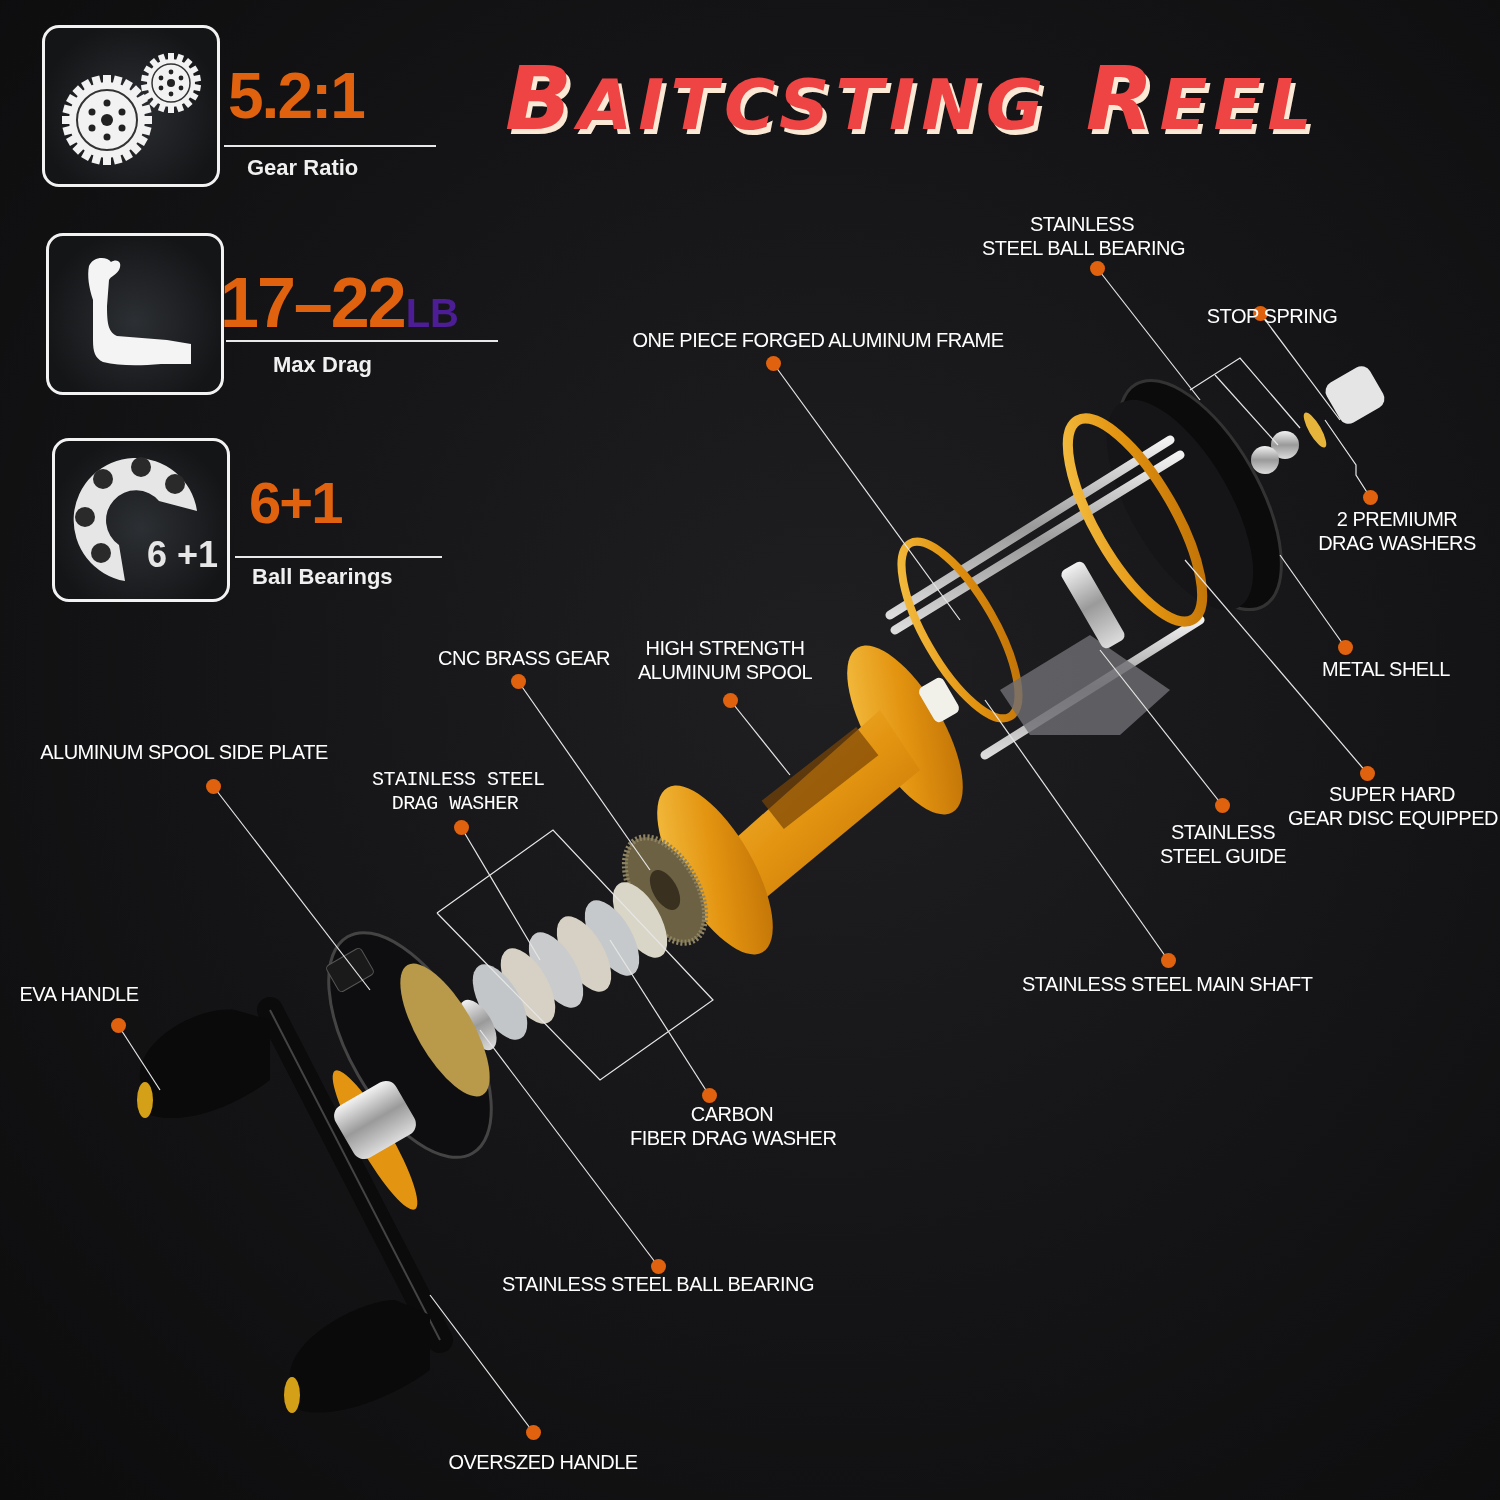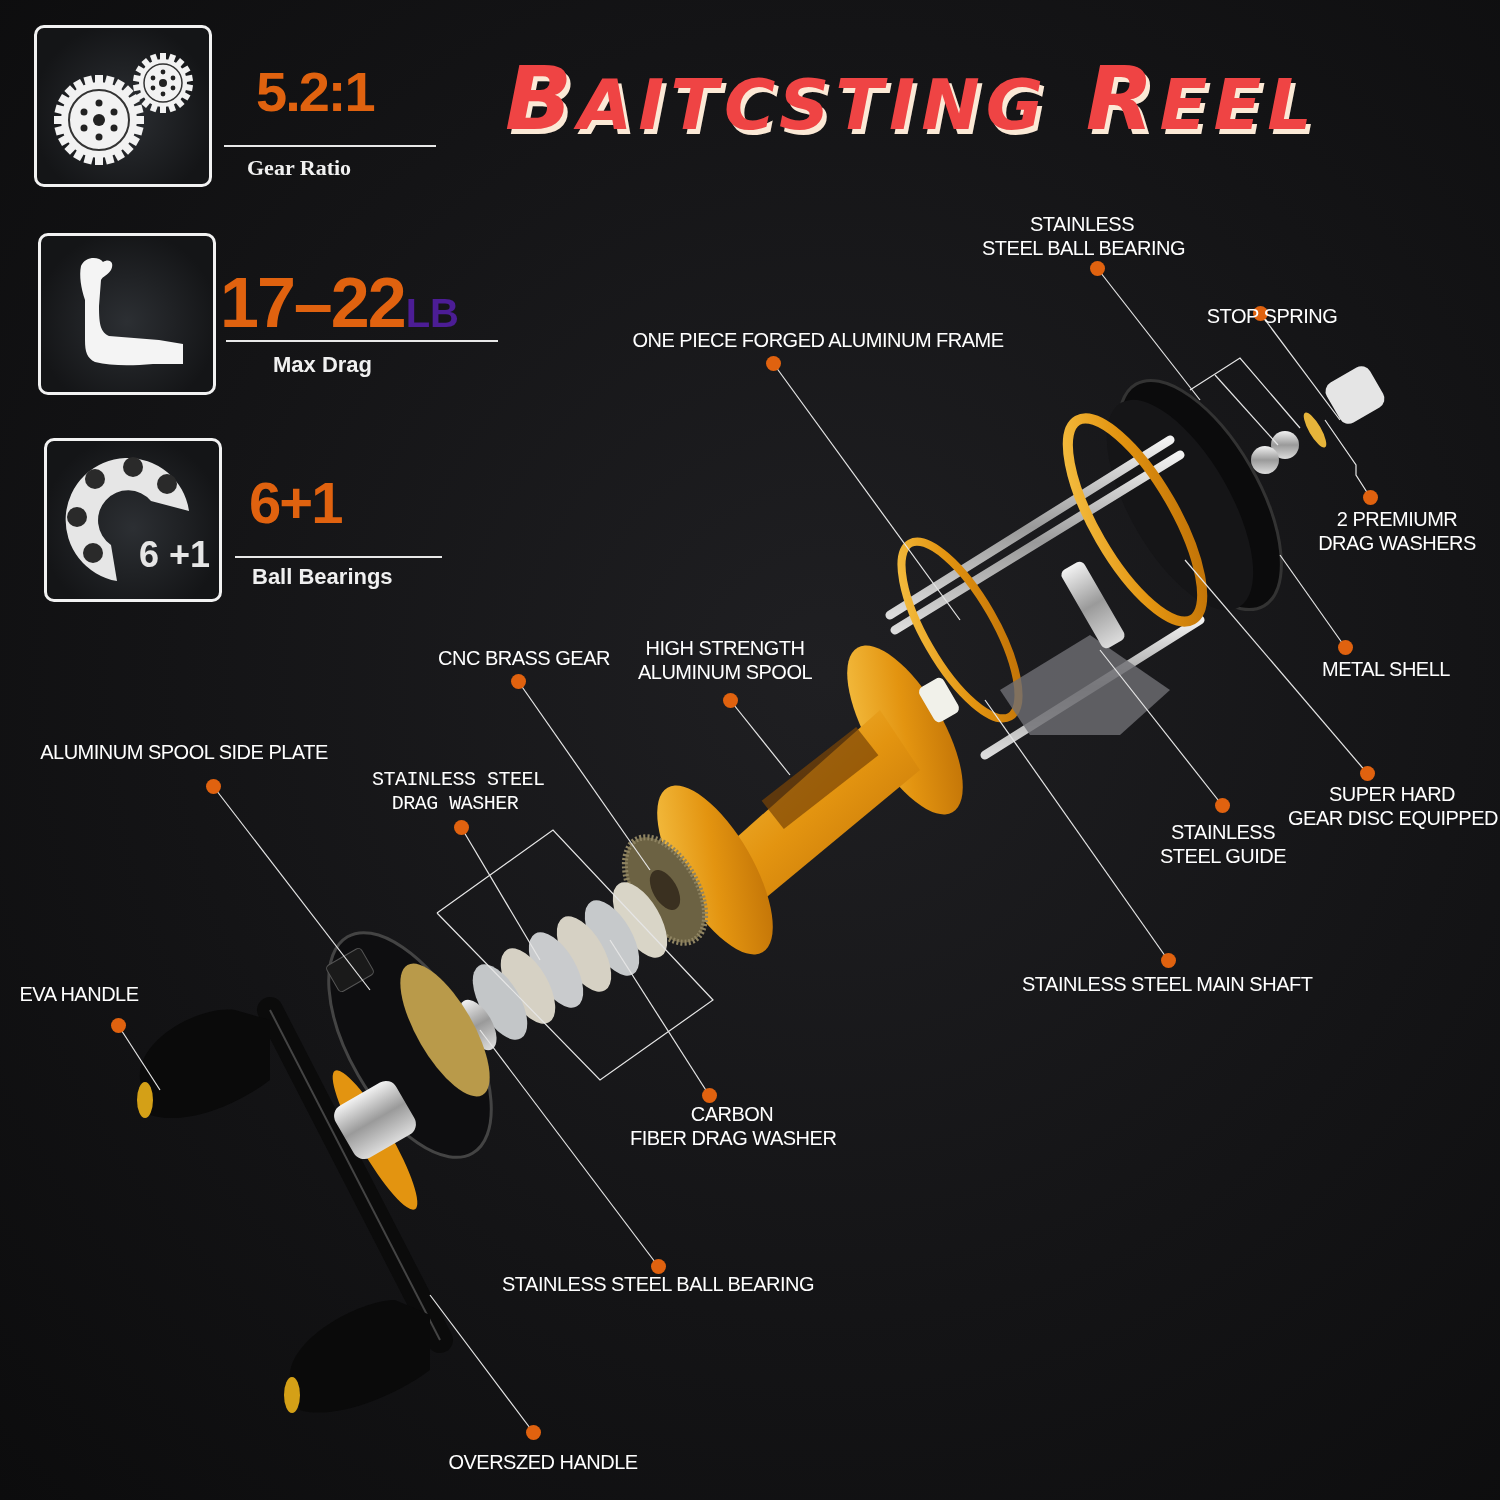--- a/index.html
+++ b/index.html
@@ -4,23 +4,24 @@
 <style>
   html, body { margin:0; padding:0; }
   body {
     width:1500px; height:1500px; overflow:hidden; position:relative;
     background: radial-gradient(ellipse at 55% 45%, #1f1f22 0%, #141416 55%, #0c0c0d 100%);
     font-family: "Liberation Sans", sans-serif;
     color:#fff;
   }
   
   .spec-box {
-    position:absolute; border:3px solid #f2f2f2; border-radius:10px;
+    position:absolute; border:3px solid #f2f2f2; border-radius:17px;
     background: radial-gradient(ellipse at 50% 55%, #2c2f33 0%, #141517 75%);
     box-sizing:border-box;
+    margin-left:8px;
   }
   .spec-value {
     position:absolute; color:#e0620f; font-weight:bold;
     font-family: "Liberation Sans", sans-serif; letter-spacing:-2px;
     line-height:1;
   }
   .spec-unit { color:#4c1d95; font-size:40px; letter-spacing:0; margin-left:1px; }
   .spec-rule { position:absolute; height:2px; background:#e8e8e8; }
   .spec-label { position:absolute; font-weight:bold; font-size:22px; color:#f0f0f0; }
   
@@ -118,23 +119,23 @@
       <circle r="4" fill="#222"></circle>
       <circle cx="0" cy="-11" r="2.4" fill="#222"></circle>
         <circle cx="0" cy="11" r="2.4" fill="#222"></circle>
       <circle cx="-10" cy="-5" r="2.4" fill="#222"></circle>
         <circle cx="10" cy="-5" r="2.4" fill="#222"></circle>
       <circle cx="-10" cy="5" r="2.4" fill="#222"></circle>
         <circle cx="10" cy="5" r="2.4" fill="#222"></circle>
     </g>
   </svg>
 </div>
-<div class="spec-value" style="left:228px;top:64px;font-size:56px;margin-left:28px;">5.2:1</div>
+<div class="spec-value" style="left:228px;top:64px;font-size:64px;">5.2:1</div>
 <div class="spec-rule" style="left:224px;top:145px;width:212px;"></div>
-<div class="spec-label" style="left:247px;top:155px;font-family:Liberation Serif, serif;">Gear Ratio</div>
+<div class="spec-label" style="left:247px;top:155px;">Gear Ratio</div>
 
 <div class="spec-box" style="left:38px;top:233px;width:178px;height:162px;">
   <svg width="172" height="156" viewBox="0 0 172 156">
     <path fill="#f4f4f4" d="M40 30 C44 20 58 20 62 26 C68 22 74 26 70 34 C66 40 62 40 60 44 L58 70 C58 90 60 96 68 100 L118 104 L142 108 L142 128 L112 128 C90 130 70 130 54 126 C46 122 44 116 44 104 L44 64 C40 52 38 40 40 30 Z"></path>
   </svg>
 </div>
 <div class="spec-value" style="left:220px;top:268px;font-size:70px;"><span>17–22</span><span class="spec-unit">LB</span></div>
 <div class="spec-rule" style="left:226px;top:340px;width:272px;"></div>
 <div class="spec-label" style="left:273px;top:352px;">Max Drag</div>
 

